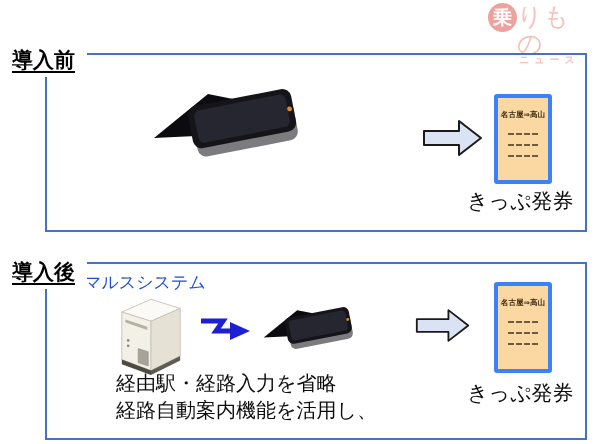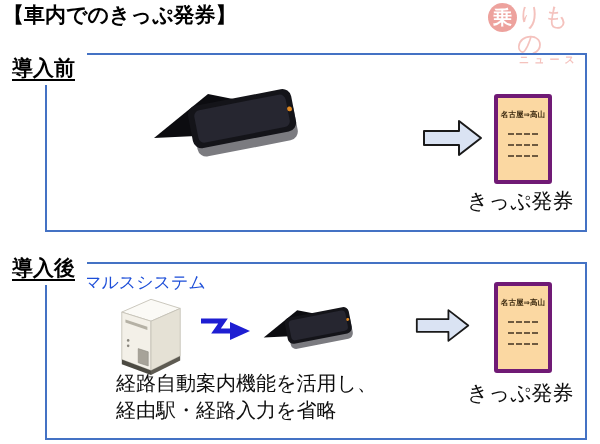--- a/index.html
+++ b/index.html
@@ -24,38 +24,38 @@
   .wm-sub { font-size:10px; color:#efa29b; letter-spacing:5px; margin:-4px 0 16px 31px; font-weight:bold; }
 
   
   .sec-box { position:absolute; border:2px solid #4472c4; background:transparent; }
   .box-before { left:45px; top:53px;  width:542px; height:179px; }
   .box-after  { left:45px; top:262px; width:542px; height:178px; }
   .sec-label {
     position:absolute; left:8px; z-index:3; background:#fff;
     font-size:21px; font-weight:600; color:#000;
     padding:2px 12px 3px 4px;
-    text-decoration:underline; text-decoration-thickness:2px; text-underline-offset:4px;margin-top:8px;
+    text-decoration:underline; text-decoration-thickness:2px; text-underline-offset:4px;
   }
   .label-before { top:44px; }
-  .label-after  { top:244px;text-align:center; }
+  .label-after  { top:256px;text-align:center; }
 
   .desc { position:absolute; font-size:20px; line-height:27px; color:#0d0d0d; }
   .desc-before { left:126px; top:158px; }
   .desc-after  { left:116px; top:370px; }
   .mars-label  { position:absolute; left:84px; top:271px; font-size:17px; color:#1d4ed8; }
 
   .result { position:absolute; width:118px; text-align:left; font-size:21px; color:#0d0d0d; }
   .result-before { left:467px; top:187px; }
   .result-after  { left:467px; top:379px; }
 
   
   .ticket {
     position:absolute; width:58px; background:#fbd8a2;
-    border:4px solid #701a75; border-radius:3px;
+    border:4px solid #3b82f6; border-radius:3px;
   }
   .ticket-before { left:494px; top:94px;  height:90px; }
   .ticket-after  { left:494px; top:282px; height:91px; }
   .ticket-route {
     margin-top:11px; text-align:center; font-size:8px; font-weight:bold;
     color:#3c2a10; letter-spacing:0; transform:scale(.95); white-space:nowrap;
   }
   .t-line { width:30px; margin:9px auto 0; border-top:2px dashed #6e5a40; height:0; }
   .t-line.first { margin-top:13px; }
 
@@ -66,21 +66,20 @@
   .zigzag { left:199px; top:314px; }
   .server { left:112px; top:292px; }
   .device1 { left:148px; top:76px; }
   .device2 { left:260px; top:299px; transform:scale(.62); transform-origin:top left; }
 </style>
 </head>
 <body>
 
 <div class="page">
 
-  <div class="page-title">【車内でのきっぷ発券】</div>
 
   <div class="watermark">
     <div class="wm-row">
       <div class="wm-badge">乗</div>
       <div class="wm-name">りもの</div>
     </div>
     <div class="wm-sub">ニュース</div>
   </div>
 
   <div class="sec-box box-before"></div>
@@ -146,22 +145,22 @@
       <g transform="rotate(-11 95 45)">
         <rect x="45" y="33" width="102" height="40" rx="9" fill="#7b7b80"></rect>
         <rect x="42" y="21" width="105" height="43" rx="9" fill="#141419"></rect>
         <rect x="48" y="26" width="93" height="33" rx="6" fill="#262630"></rect>
         <circle cx="143" cy="42" r="2.4" fill="#e08820"></circle>
       </g>
     </svg>
   </div>
 
   <div class="desc desc-after">
+    <div>経由駅・経路入力を省略</div>
     <div>経路自動案内機能を活用し、</div>
-    <div>経由駅・経路入力を省略</div>
   </div>
 
   <div class="svg-abs arrow2">
     <svg width="56" height="37" viewBox="0 0 62 40" aria-hidden="true">
       <polygon points="2,13 37,13 37,3 59,20 37,37 37,27 2,27" fill="#dae3f3" stroke="#1a1a1a" stroke-width="2" stroke-linejoin="round"></polygon>
     </svg>
   </div>
 
   <div class="ticket ticket-after">
     <div class="ticket-route">名古屋⇒高山</div>

